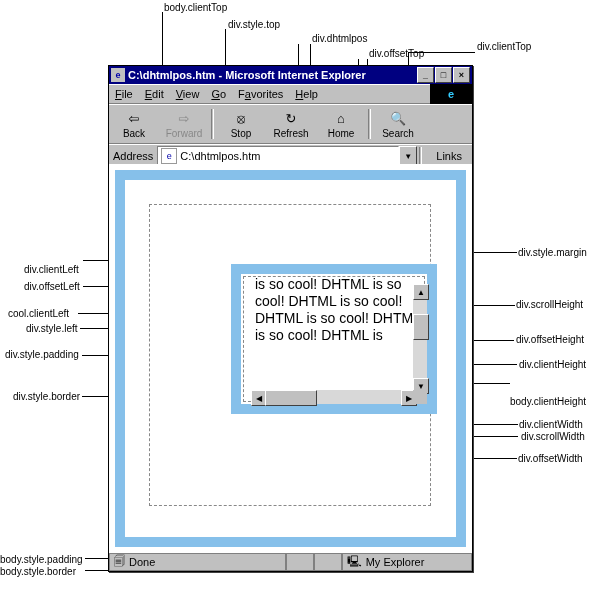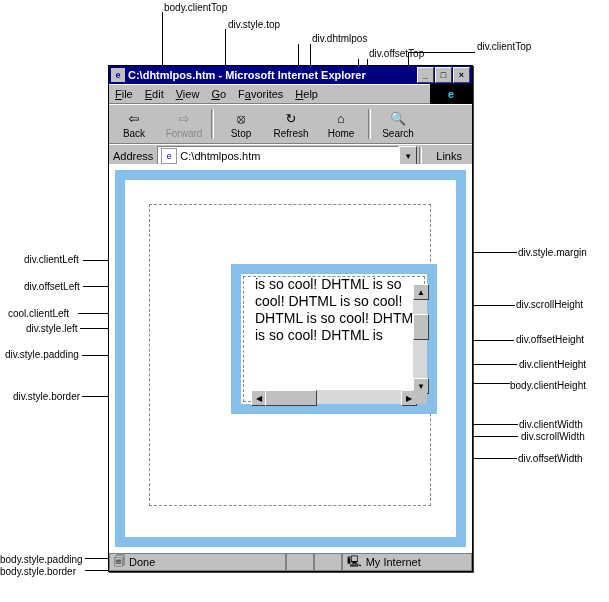--- a/index.html
+++ b/index.html
@@ -81,21 +81,21 @@
 
   <div class="leader v" style="left:162px; top:12px; height:168px;"></div>
   <div class="leader v" style="left:225px; top:29px; height:180px;"></div>
   <div class="leader v" style="left:298px; top:44px; height:173px;"></div>
   <div class="leader v" style="left:310px; top:44px; height:45px;"></div>
   <div class="leader v" style="left:358px; top:59px; height:100px;"></div>
   <div class="leader v" style="left:367px; top:59px; height:30px;"></div>
   <div class="leader v" style="left:408px; top:52px; height:165px;"></div>
   <div class="leader h" style="left:408px; top:52px; width:67px;"></div>
 
-  <div class="lbl" style="left:24px; top:254px;">div.clientLeft</div>
+  <div class="lbl" style="left:24px; top:264px;">div.clientLeft</div>
   <div class="lbl" style="left:24px; top:281px;">div.offsetLeft</div>
   <div class="lbl" style="left:8px; top:308px;">cool.clientLeft</div>
   <div class="lbl" style="left:26px; top:323px;">div.style.left</div>
   <div class="lbl" style="left:5px; top:349px;">div.style.padding</div>
   <div class="lbl" style="left:13px; top:391px;">div.style.border</div>
   <div class="lbl" style="left:0px; top:554px;">body.style.padding</div>
   <div class="lbl" style="left:0px; top:566px;">body.style.border</div>
 
   <div class="leader h" style="left:83px; top:260px; width:154px;"></div>
   <div class="leader h" style="left:83px; top:286px; width:59px;"></div>
@@ -103,21 +103,21 @@
   <div class="leader h" style="left:80px; top:328px; width:68px;"></div>
   <div class="leader h" style="left:82px; top:355px; width:160px;"></div>
   <div class="leader h" style="left:82px; top:396px; width:148px;"></div>
   <div class="leader h" style="left:85px; top:558px; width:65px;"></div>
   <div class="leader h" style="left:85px; top:570px; width:40px;"></div>
 
   <div class="lbl" style="left:518px; top:247px;">div.style.margin</div>
   <div class="lbl" style="left:516px; top:299px;">div.scrollHeight</div>
   <div class="lbl" style="left:516px; top:334px;">div.offsetHeight</div>
   <div class="lbl" style="left:519px; top:359px;">div.clientHeight</div>
-  <div class="lbl" style="left:510px; top:380px;">body.clientHeight</div>
+  <div class="lbl" style="left:510px; top:396px;">body.clientHeight</div>
   <div class="lbl" style="left:519px; top:419px;">div.clientWidth</div>
   <div class="lbl" style="left:521px; top:431px;">div.scrollWidth</div>
   <div class="lbl" style="left:518px; top:453px;">div.offsetWidth</div>
 
   <div class="leader h" style="left:432px; top:252px; width:85px;"></div>
   <div class="leader h" style="left:398px; top:305px; width:117px;"></div>
   <div class="leader h" style="left:414px; top:340px; width:100px;"></div>
   <div class="leader h" style="left:405px; top:364px; width:112px;"></div>
   <div class="leader h" style="left:440px; top:383px; width:70px;"></div>
 
@@ -225,21 +225,21 @@
 
     <div class="ie-status">
       <div class="status-cell flex">
         <span style="margin-right:4px">🗐</span>
         <span>Done</span>
       </div>
       <div class="status-cell" style="width:18px"></div>
       <div class="status-cell" style="width:18px"></div>
       <div class="status-cell" style="width:120px">
         <span style="margin-right:4px">🖳</span>
-        <span>My Internet</span>
+        <span>My Explorer</span>
       </div>
     </div>
   </div>
 
   <div class="wm">
   </div>
 
 </div>
 
 </body></html>

